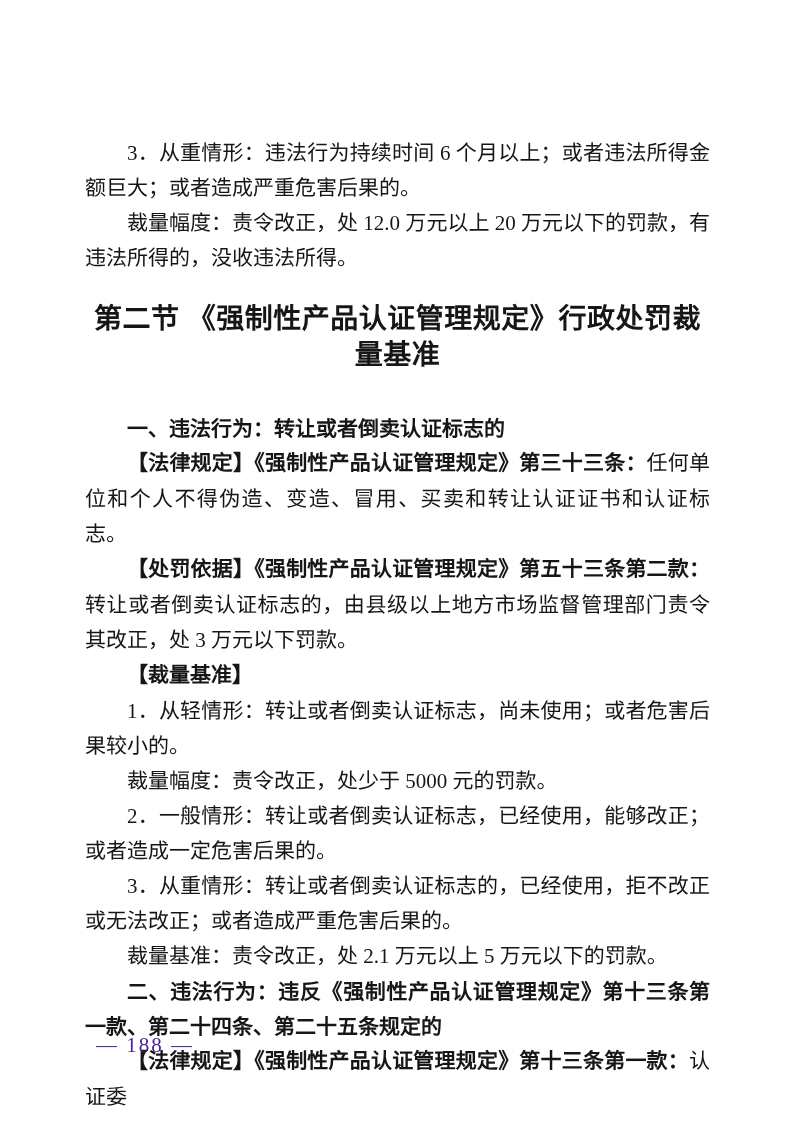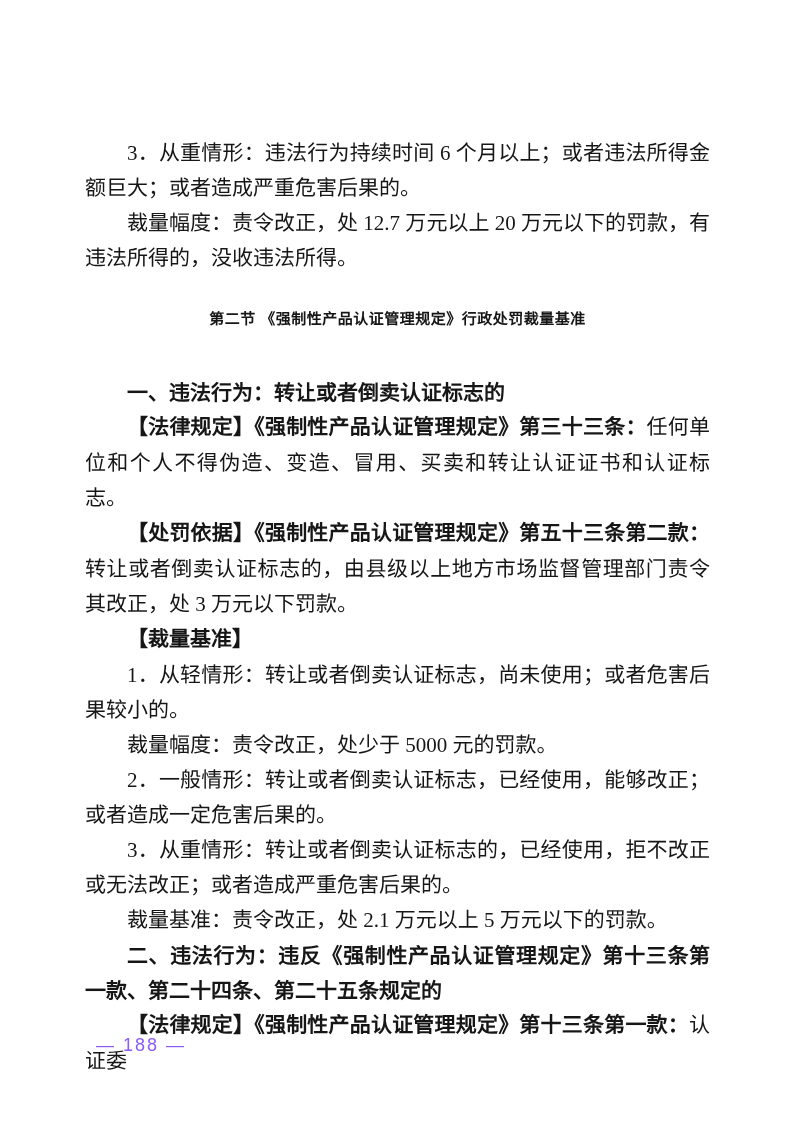--- a/index.html
+++ b/index.html
@@ -31,51 +31,51 @@
   .content p {
     margin: 0;
     text-indent: 2em;
   }
   .hei {
     font-family: Liberation Mono, monospace;
     font-weight: 700;
   }
   .section-heading {
     margin: 25px 0 38px 0;
-    font-size: 15px;
+    font-size: 28px;
     line-height: 36px;
     text-align: center;
     text-indent: 0;
     font-family: "Liberation Sans", "DejaVu Sans", sans-serif;
     font-weight: 700;
     letter-spacing: 0.5px;
   }
   .item-heading {
     font-family: "Liberation Sans", "DejaVu Sans", sans-serif;
     font-weight: 700;
   }
   .page-footer {
     position: absolute;
     left: 96px;
     top: 1033px;
-    font-size: 18px;
+    font-size: 21px;
     line-height: 24px;
-    color: #8b5cf6;
+    color: #4c1d95;
     letter-spacing: 2px;
-    font-family: Liberation Sans, sans-serif;
+    font-family: Liberation Serif, serif;
   }
 </style>
 </head>
 <body>
 
 <div class="page">
   <div class="content">
 
     <p><span>3．从重情形：违法行为持续时间 6 个月以上；或者违法所得金额巨大；或者造成严重危害后果的。</span></p>
-    <p><span>裁量幅度：责令改正，处 12.7 万元以上 20 万元以下的罚款，有违法所得的，没收违法所得。</span></p>
+    <p><span>裁量幅度：责令改正，处 12.0 万元以上 20 万元以下的罚款，有违法所得的，没收违法所得。</span></p>
 
     <h2 class="section-heading">第二节 《强制性产品认证管理规定》行政处罚裁量基准</h2>
 
     <p class="item-heading"><span>一、违法行为：转让或者倒卖认证标志的</span></p>
 
     <p><span class="hei">【法律规定】《强制性产品认证管理规定》第三十三条：</span><span>任何单位和个人不得伪造、变造、冒用、买卖和转让认证证书和认证标志。</span></p>
 
     <p><span class="hei">【处罚依据】《强制性产品认证管理规定》第五十三条第二款：</span><span>转让或者倒卖认证标志的，由县级以上地方市场监督管理部门责令其改正，处 3 万元以下罚款。</span></p>
 
     <p><span class="hei">【裁量基准】</span></p>

